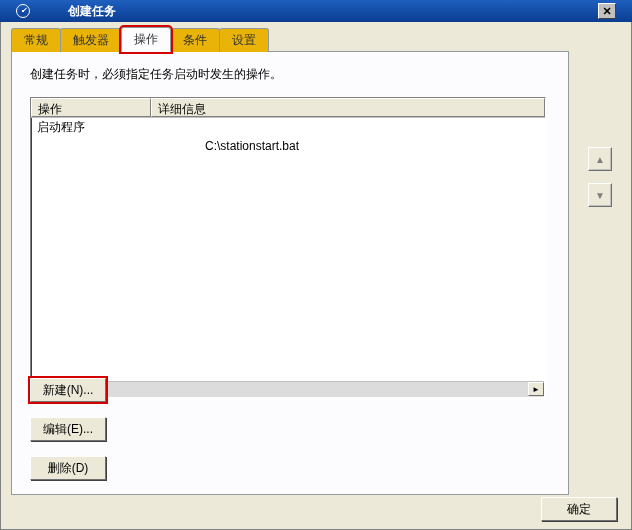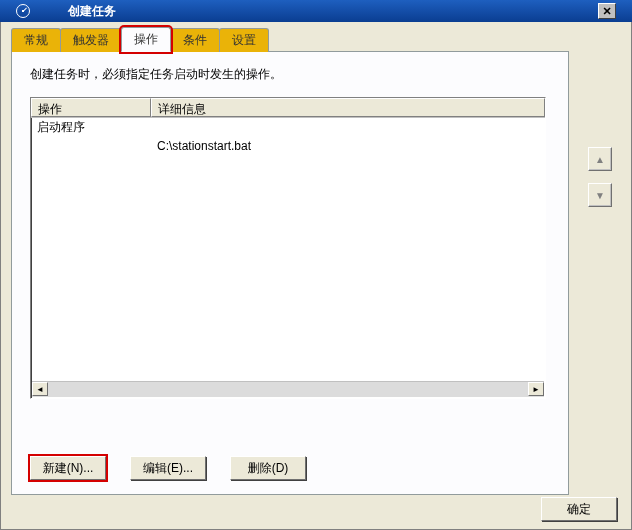--- a/index.html
+++ b/index.html
@@ -122,20 +122,21 @@
     border-bottom-color:#808080;
     background:#ece9d8;
     cursor:default;
   }
   .col-action { width:120px; }
   .col-detail { flex:1; }
   .list-row {
     display:flex;
     height:18px;
     align-items:center;
+    gap:48px;
   }
   .list-row .cell { padding:1px 6px; }
   .cell-action { width:120px; }
   .cell-detail { flex:1;margin-top:37px; }
   .hscroll {
     position:absolute;
     left:1px; bottom:1px; right:1px;
     height:16px;
     background:#dcdcdc;
     border-top:1px solid #c0c0c0;
@@ -169,21 +170,22 @@
     box-shadow: inset -1px -1px 0 #c0c0c0;
     display:flex; align-items:center; justify-content:center;
     color:#808080;
     font-size:10px;
     cursor:default;
   }
   .btn-row {
     position:absolute;
     bottom:14px; left:18px;
     display:flex;
-    gap:24px;
+    gap:15px;
+    flex-direction:column;
   }
   .btn {
     min-width:76px;
     height:24px;
     padding:0 10px;
     background:#ece9d8;
     border:1px solid #fff;
     border-right-color:#707070;
     border-bottom-color:#707070;
     box-shadow: 1px 1px 0 #404040;

